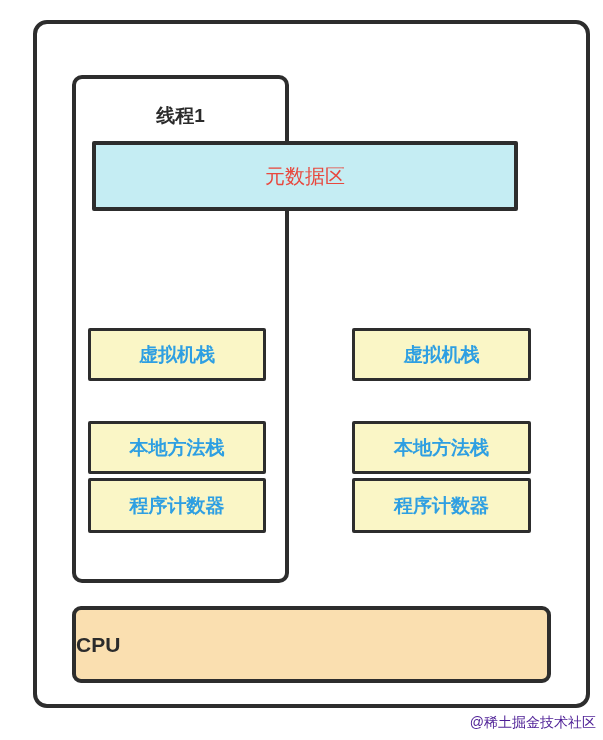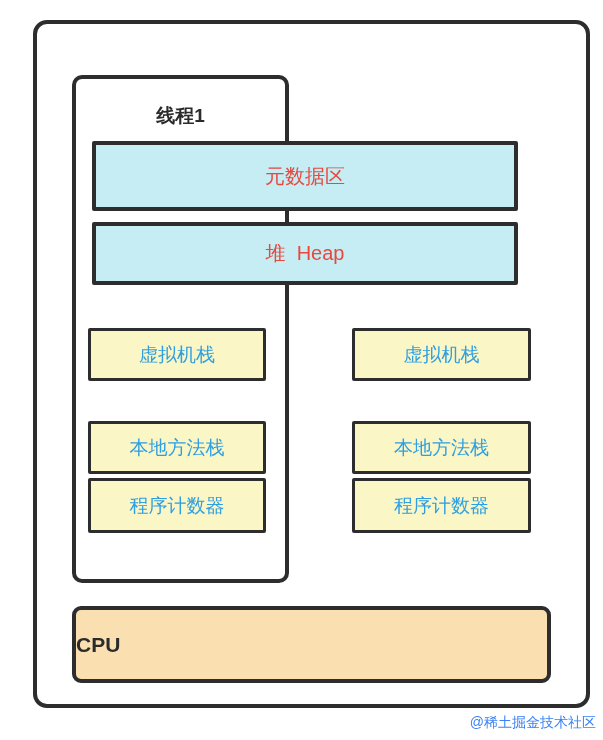--- a/index.html
+++ b/index.html
@@ -82,20 +82,21 @@
     border-radius: 2px;
     background: #faf6c6;
     z-index: 2;
     display: flex;
     align-items: center;
     justify-content: center;
   }
   .area-box .box-label {
     color: #2e9fe2;
     font-size: 19px;
+    font-weight: bold;
   }
   .c1 { left: 88px; }
   .c2 { left: 352px; width: 179px; }
   .r1 { top: 328px; }
   .r2 { top: 421px; }
   .r3 { top: 478px; height: 55px; }
 
   
   .cpu-box {
     position: absolute;
@@ -118,43 +119,40 @@
   }
 
   
   .watermark {
     position: absolute;
     left: 0;
     right: 7px;
     top: 714px;
     text-align: right;
     font-size: 14px;
-    color: #3b82f6;
+    color: #4c1d95;
     z-index: 3;
   }
 </style>
 </head>
 <body>
 
 <div class="canvas">
 
   <div class="outer-box"></div>
 
   <div class="thread-box t1">
     <span class="thread-label">线程1</span>
   </div>
 
 
   <div class="shared-box metadata">
     <span class="box-label">元数据区</span>
   </div>
 
-  <div class="shared-box heap">
-    <span class="box-label">堆  Heap</span>
-  </div>
 
   <div class="area-box c1 r1">
     <span class="box-label">虚拟机栈</span>
   </div>
   <div class="area-box c1 r2">
     <span class="box-label">本地方法栈</span>
   </div>
   <div class="area-box c1 r3">
     <span class="box-label">程序计数器</span>
   </div>

